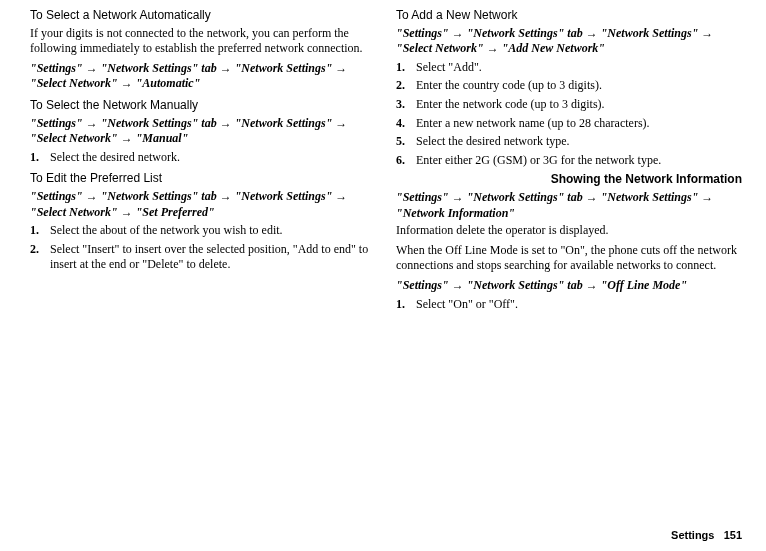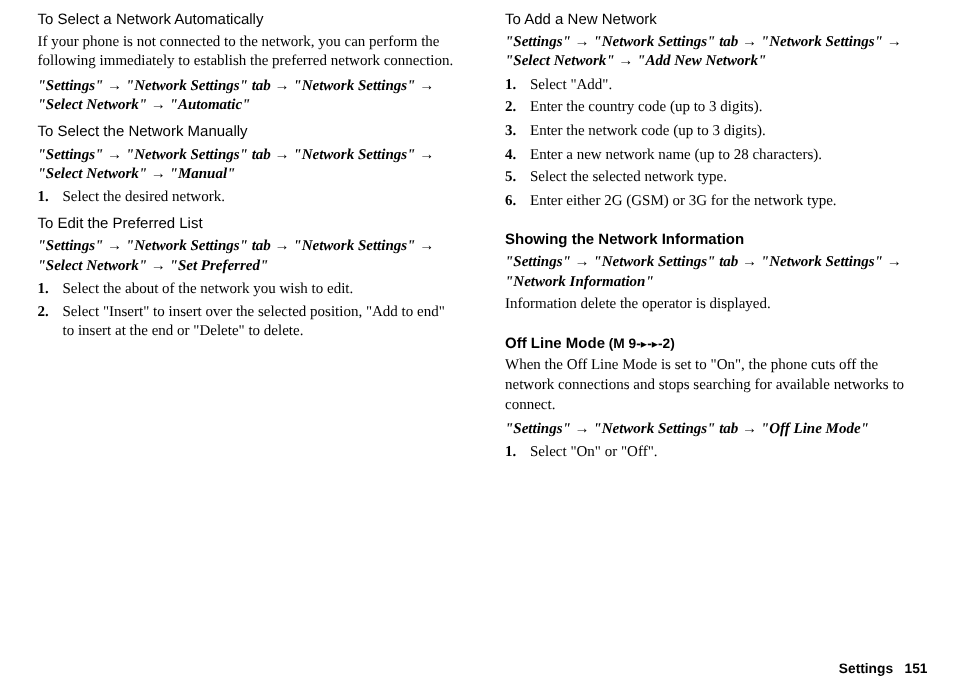--- a/index.html
+++ b/index.html
@@ -12,21 +12,21 @@
       font-size: 12px;
       line-height: 1.3;
       width: 766px;
       height: 551px;
       padding: 8px 24px 8px 30px;
       color: #000;
       background: #fff;
     }
     .columns {
       display: flex;
-      gap: 36px;
+      gap: 20px;
       height: 510px;
     }
     .col {
       flex: 1;
       min-width: 0;
     }
     .section-heading {
       font-family: Arial, Helvetica, sans-serif;
       font-weight: normal;
       font-size: 12px;
@@ -79,39 +79,40 @@
       vertical-align: baseline;
     }
     .footer {
       font-family: Arial, Helvetica, sans-serif;
       font-weight: bold;
       font-size: 11px;
       text-align: right;
       margin-top: 10px;
     }
     .inline-heading-wrap {
-      margin-top: 16px;
+      margin-top: 4px;
       margin-bottom: 2px;
+      text-align: right;
     }
     .sub-indent {
       margin-left: 6px;
       font-family: Arial, Helvetica, sans-serif;
       font-weight: bold;
       font-size: 11px;
     }
   </style>
 </head>
 <body>
 
 <div class="columns">
 
   <div class="col">
 
     <div class="section-heading section-heading-first">To Select a Network Automatically</div>
-    <div class="para">If your phone is not connected to the network, you can perform the following immediately to establish the preferred network connection.</div>
+    <div class="para">If your digits is not connected to the network, you can perform the following immediately to establish the preferred network connection.</div>
     <div class="path">"Settings" → "Network Settings" tab → "Network Settings" → "Select Network" → "Automatic"</div>
 
     <div class="section-heading">To Select the Network Manually</div>
     <div class="path">"Settings" → "Network Settings" tab → "Network Settings" → "Select Network" → "Manual"</div>
     <div class="list-item">
       <div class="list-num">1.</div>
       <div class="list-text">Select the desired network.</div>
     </div>
 
     <div class="section-heading">To Edit the Preferred List</div>
@@ -142,39 +143,33 @@
     <div class="list-item">
       <div class="list-num">3.</div>
       <div class="list-text">Enter the network code (up to 3 digits).</div>
     </div>
     <div class="list-item">
       <div class="list-num">4.</div>
       <div class="list-text">Enter a new network name (up to 28 characters).</div>
     </div>
     <div class="list-item">
       <div class="list-num">5.</div>
-      <div class="list-text">Select the selected network type.</div>
+      <div class="list-text">Select the desired network type.</div>
     </div>
     <div class="list-item">
       <div class="list-num">6.</div>
       <div class="list-text">Enter either 2G (GSM) or 3G for the network type.</div>
     </div>
 
     <div class="inline-heading-wrap">
       <span class="bold-heading" style="margin:0">Showing the Network Information</span>
     </div>
     <div class="path">"Settings" → "Network Settings" tab → "Network Settings" → "Network Information"</div>
     <div class="para">Information delete the operator is displayed.</div>
 
-    <div class="inline-heading-wrap">
-      <span class="bold-heading" style="margin:0">Off Line Mode</span>
-      <span class="menu-code">
-        <span> (M 9-</span><span class="menu-icon">▸</span><span>-</span><span class="menu-icon">▸</span><span>-2)</span>
-      </span>
-    </div>
     <div class="para">When the Off Line Mode is set to "On", the phone cuts off the network connections and stops searching for available networks to connect.</div>
     <div class="path">"Settings" → "Network Settings" tab → "Off Line Mode"</div>
     <div class="list-item">
       <div class="list-num">1.</div>
       <div class="list-text">Select "On" or "Off".</div>
     </div>
 
   </div>
 
 </div>

